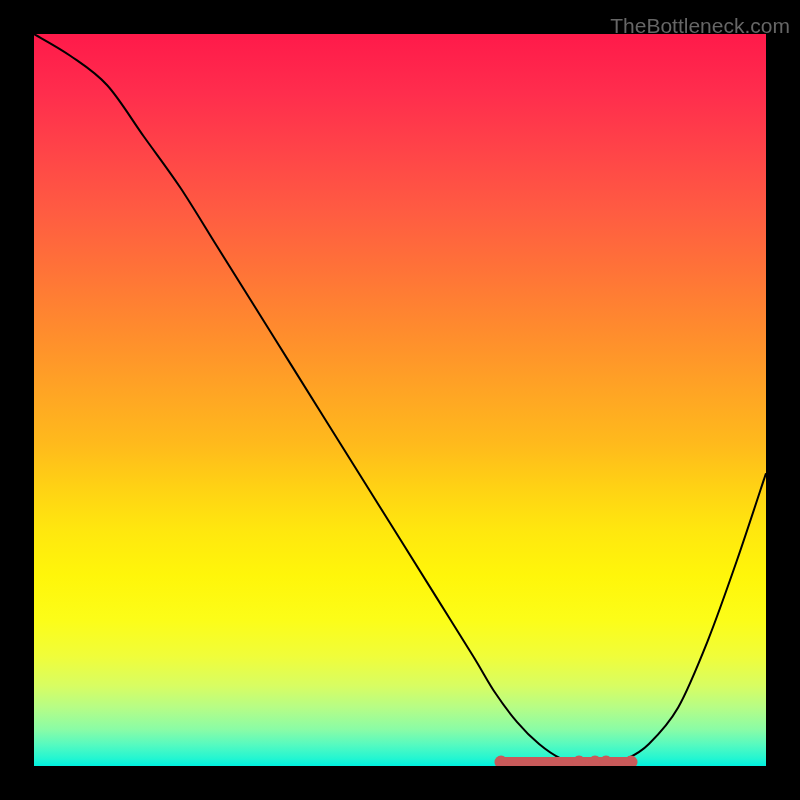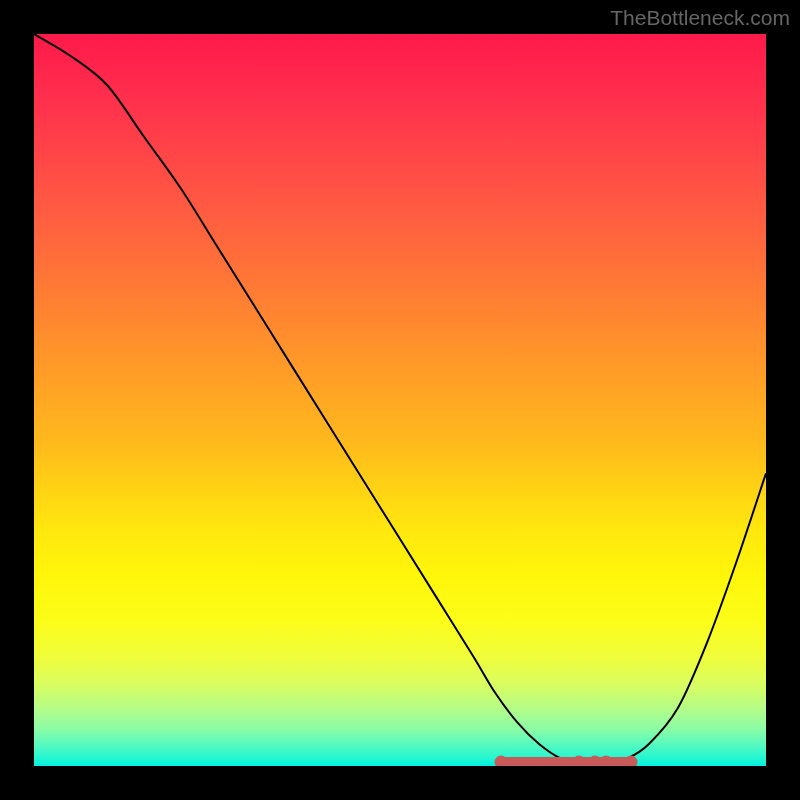--- a/index.html
+++ b/index.html
@@ -5,21 +5,21 @@
   * { margin: 0; padding: 0; box-sizing: border-box; }
   body {
     width: 800px;
     height: 800px;
     background: #000;
     position: relative;
     font-family: Arial, sans-serif;
   }
   .watermark {
     position: absolute;
-    top: 6px;
+    top: 14px;
     right: 10px;
     color: #666;
     font-size: 21px;
     font-weight: 500;
     z-index: 10;
   }
   .chart-area {
     position: absolute;
     left: 34px;
     top: 34px;

